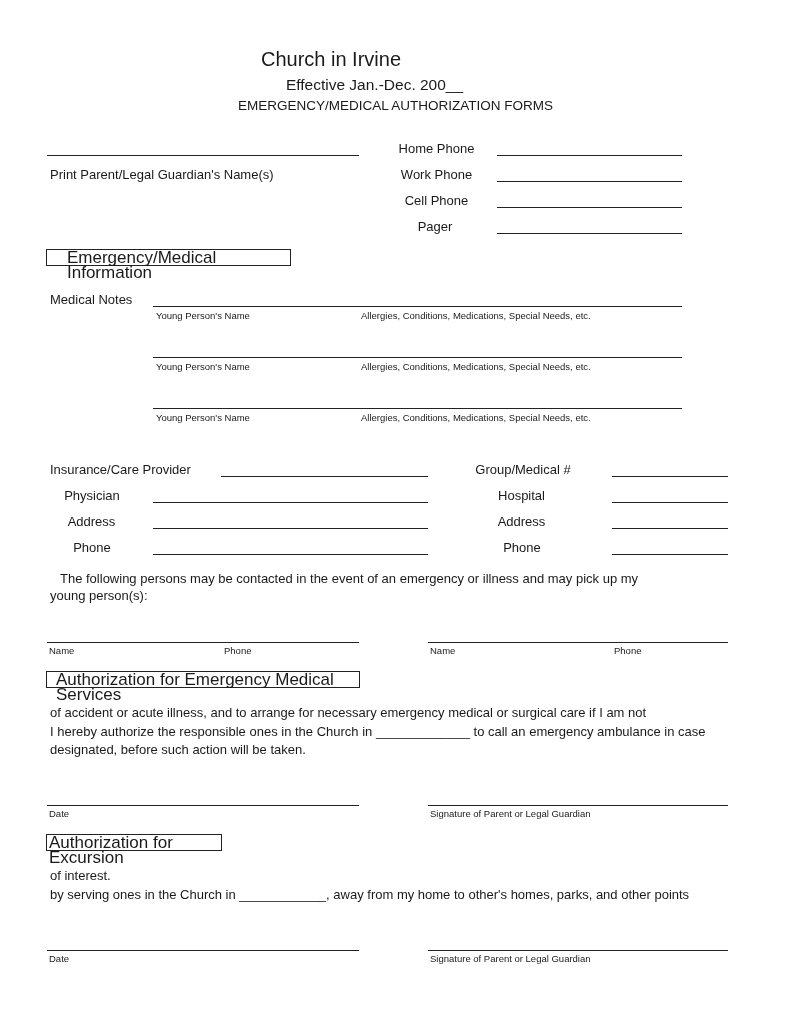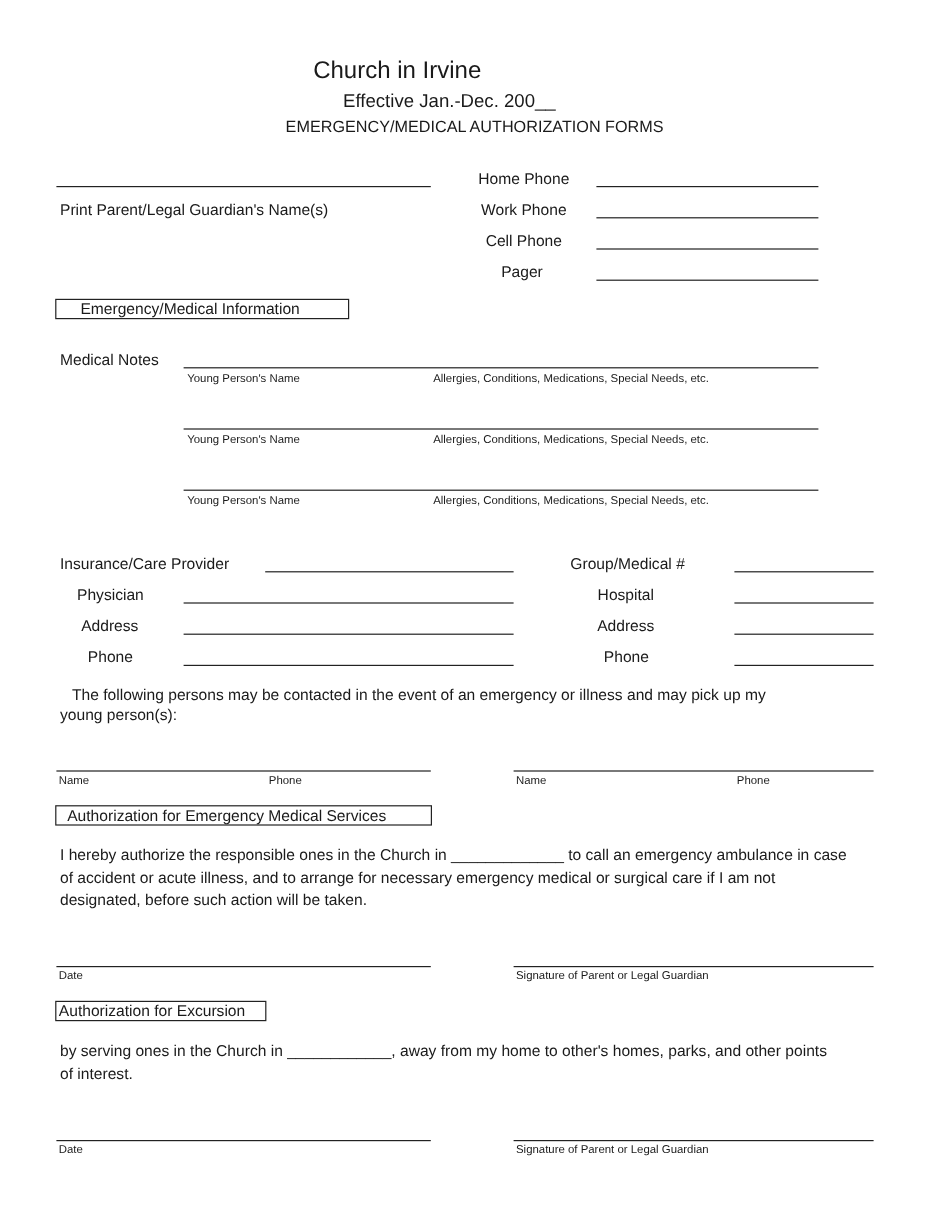--- a/index.html
+++ b/index.html
@@ -2,21 +2,21 @@
 <html><head>
 <meta charset="utf-8">
 <style>
   html, body { margin: 0; padding: 0; background: #ffffff; }
   body { width: 791px; height: 1024px; position: relative; overflow: hidden;
          font-family: "Liberation Sans", sans-serif; color: #1a1a1a; }
   .abs { position: absolute; white-space: nowrap; }
   .line { position: absolute; height: 0; border-top: 1.5px solid #222; }
   .t13 { font-size: 13px; }
   .t9 { font-size: 9.5px; }
-  .box { position: absolute; border: 1.5px solid #222; box-sizing: border-box; font-size: 13px; line-height: 15px; }
+  .box { position: absolute; border: 1.5px solid #222; box-sizing: border-box; font-size: 17px; line-height: 15px; }
   .right { text-align: center; }
   .para { position: absolute; font-size: 13px; line-height: 18.5px; white-space: nowrap; }
 </style>
 </head>
 <body>
 
 <div class="abs" style="left:0;width:662px;top:48px;text-align:center;font-size:20px;">Church in Irvine</div>
 <div class="abs" style="left:0;width:749px;top:76px;text-align:center;font-size:15.5px;">Effective Jan.-Dec. 200__</div>
 <div class="abs" style="left:0;width:791px;top:98px;text-align:center;font-size:13.5px;">EMERGENCY/MEDICAL AUTHORIZATION FORMS</div>
 
@@ -73,33 +73,33 @@
 <div class="abs t9" style="left:49px;top:645px;">Name</div>
 <div class="abs t9" style="left:224px;top:645px;">Phone</div>
 
 <div class="line" style="left:428px;top:642px;width:300px;"></div>
 <div class="abs t9" style="left:430px;top:645px;">Name</div>
 <div class="abs t9" style="left:614px;top:645px;">Phone</div>
 
 <div class="box" style="left:46px;top:671px;width:314px;height:17px;padding-left:9px;">Authorization for Emergency Medical Services</div>
 
 <div class="para" style="left:50px;top:704px;">
+  <div>of accident or acute illness, and to arrange for necessary emergency medical or surgical care if I am not</div>
   <div>I hereby authorize the responsible ones in the Church in _____________ to call an emergency ambulance in case</div>
-  <div>of accident or acute illness, and to arrange for necessary emergency medical or surgical care if I am not</div>
   <div>designated, before such action will be taken.</div>
 </div>
 
 <div class="line" style="left:47px;top:805px;width:312px;"></div>
 <div class="abs t9" style="left:49px;top:808px;">Date</div>
 <div class="line" style="left:428px;top:805px;width:300px;"></div>
 <div class="abs t9" style="left:430px;top:808px;">Signature of Parent or Legal Guardian</div>
 
 <div class="box" style="left:46px;top:834px;width:176px;height:17px;padding-left:2px;">Authorization for Excursion</div>
 
 <div class="para" style="left:50px;top:867px;">
+  <div>of interest.</div>
   <div>by serving ones in the Church in ____________, away from my home to other's homes, parks, and other points</div>
-  <div>of interest.</div>
 </div>
 
 <div class="line" style="left:47px;top:950px;width:312px;"></div>
 <div class="abs t9" style="left:49px;top:953px;">Date</div>
 <div class="line" style="left:428px;top:950px;width:300px;"></div>
 <div class="abs t9" style="left:430px;top:953px;">Signature of Parent or Legal Guardian</div>
 
 </body></html>

